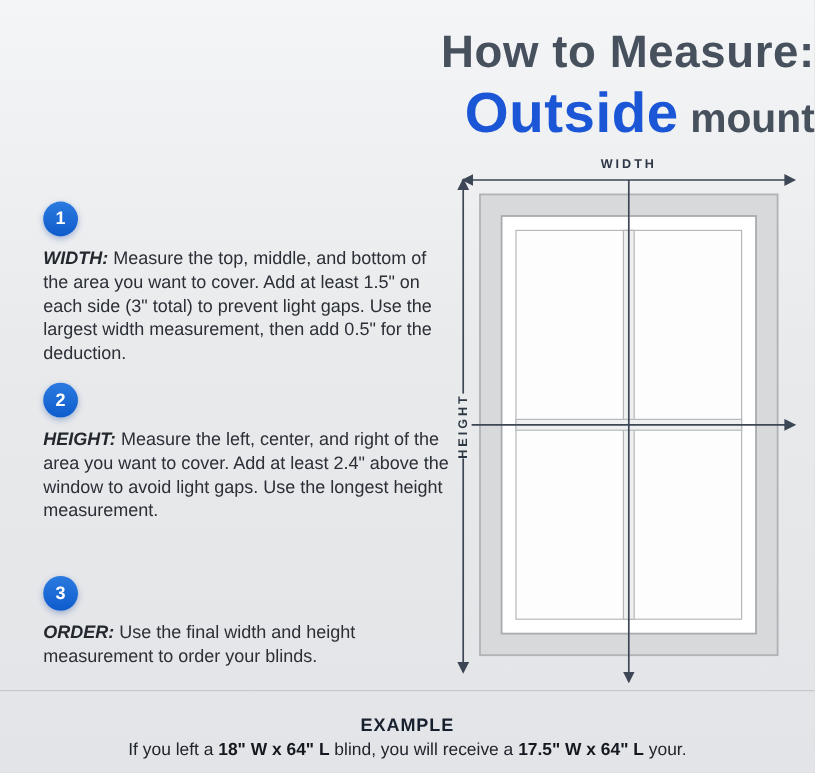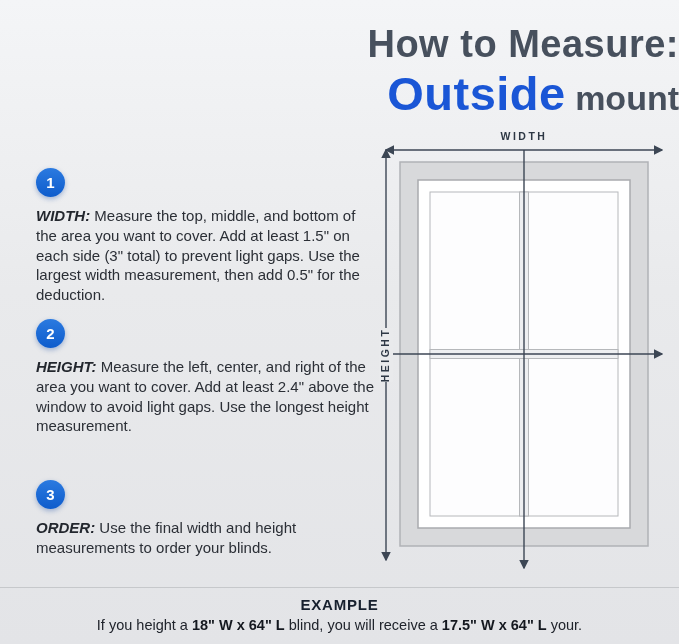--- a/index.html
+++ b/index.html
@@ -33,21 +33,21 @@
   .dim-text{font-family:"Liberation Sans",sans-serif;font-size:10.5px;font-weight:700;letter-spacing:2.5px;fill:#2e3845;}
   .win-outer{fill:#d8d9db;stroke:#b0b2b6;stroke-width:1.5;}
   .win-sash{fill:#ffffff;stroke:#a9abaf;stroke-width:1.5;}
   .win-pane{fill:#fdfdfe;stroke:#b6b8bb;stroke-width:1;}
   .win-mullion{fill:#eeeff1;stroke:#b6b8bb;stroke-width:1;}
   .label-bg{fill:#e9eaec;stroke:none;}
   
   .example{
     position:absolute;left:0;right:0;bottom:0;
     border-top:1px solid #c6c8cb;
-    padding:8px 0 11px;text-align:center;
+    padding:20px 0 11px;text-align:center;
   }
   .example h2{margin:0 0 4px;font-size:15px;font-weight:800;letter-spacing:.8px;color:#17202e;}
   .example p{margin:0;font-size:14.5px;color:#20242c;}
   .example b{font-weight:700;color:#14181f;}
 </style>
 </head>
 <body>
 
 <div class="page">
 
@@ -69,21 +69,21 @@
       <div class="badge">
         <span>2</span>
       </div>
       <p><strong>HEIGHT:</strong> <span>Measure the left, center, and right of the area you want to cover. Add at least 2.4" above the window to avoid light gaps. Use the longest height measurement.</span></p>
     </section>
 
     <section class="step">
       <div class="badge">
         <span>3</span>
       </div>
-      <p><strong>ORDER:</strong> <span>Use the final width and height measurements to order your blinds.</span></p>
+      <p><strong>ORDER:</strong> <span>Use the final width and height measurement to order your blinds.</span></p>
     </section>
 
   </div>
 
   <svg class="diagram" viewBox="0 0 300 460" aria-hidden="true">
     <defs>
       <marker id="ah" viewBox="0 0 10 10" refX="8.5" refY="5" markerWidth="7" markerHeight="7" orient="auto-start-reverse">
         <path d="M0,0 L10,5 L0,10 z" fill="#3c4654"></path>
       </marker>
     </defs>
@@ -103,16 +103,16 @@
 
     <line class="dim-line" x1="152" y1="22" x2="152" y2="440" marker-end="url(#ah)"></line>
     <line class="dim-line" x1="14" y1="226" x2="290" y2="226" marker-end="url(#ah)"></line>
 
     <rect class="label-bg" x="7" y="200" width="14" height="54"></rect>
     <text class="dim-text" x="14" y="227" text-anchor="middle" transform="rotate(-90 14 227)" dominant-baseline="middle">HEIGHT</text>
   </svg>
 
   <footer class="example">
     <h2>EXAMPLE</h2>
-    <p><span>If you height a </span><b>18" W x 64" L</b><span> blind, you will receive a </span><b>17.5" W x 64" L</b><span> your.</span></p>
+    <p><span>If you left a </span><b>18" W x 64" L</b><span> blind, you will receive a </span><b>17.5" W x 64" L</b><span> your.</span></p>
   </footer>
 
 </div>
 
 </body></html>

